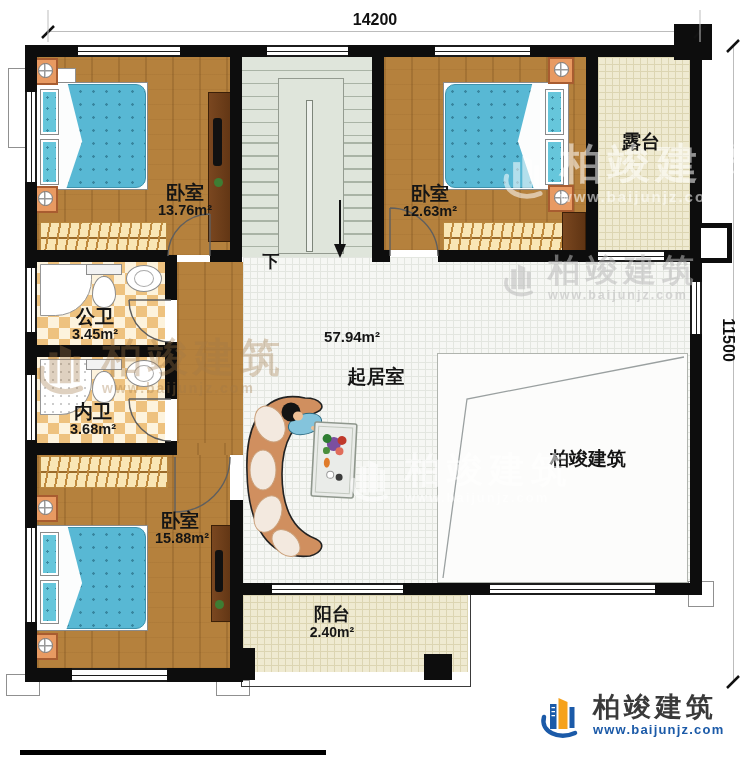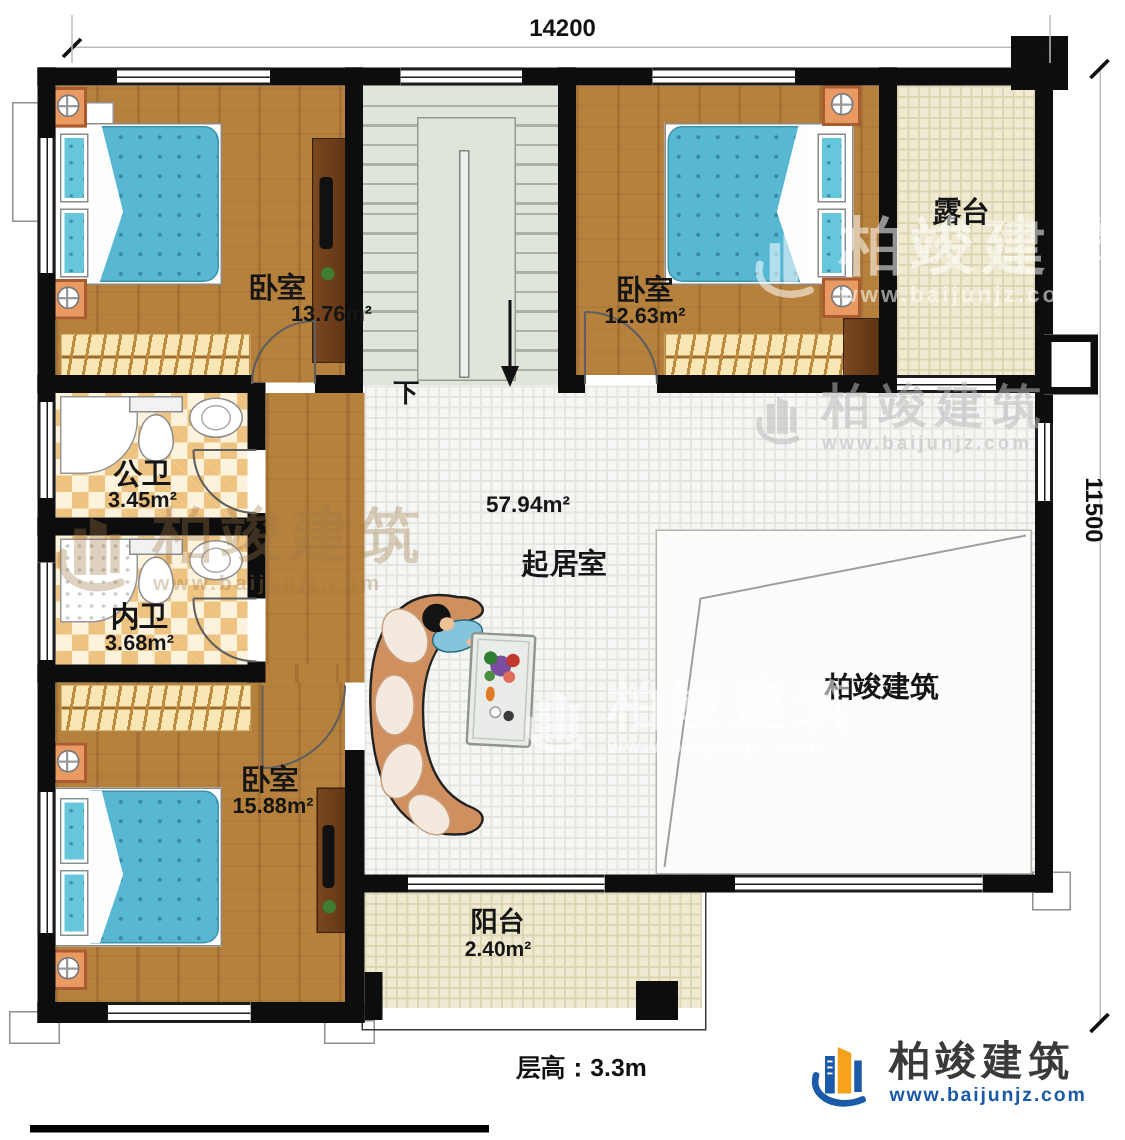--- a/index.html
+++ b/index.html
@@ -262,21 +262,21 @@
       <line x1="700" y1="10" x2="700" y2="42"></line>
     </g>
   </svg>
 
   <div class="dimline" style="left:48px;top:31px;width:652px;height:1px;"></div>
   <div class="dimline" style="left:733px;top:46px;width:1px;height:636px;"></div>
   <div class="dimtext" style="left:340px;top:11px;width:70px;">14200</div>
   <div class="dimtext" style="left:692px;top:330px;width:70px;height:20px;transform:rotate(90deg);">11500</div>
 
   <div class="rlabel rname" style="left:150px;top:183px;width:70px;">卧室</div>
-  <div class="rlabel rarea" style="left:145px;top:203px;width:80px;padding-left:36px;">13.76m²</div>
+  <div class="rlabel rarea" style="left:145px;top:203px;width:80px;">13.76m²</div>
   <div class="rlabel rname" style="left:398px;top:184px;width:64px;">卧室</div>
   <div class="rlabel rarea" style="left:392px;top:204px;width:76px;">12.63m²</div>
   <div class="rlabel rname" style="left:613px;top:132px;width:56px;">露台</div>
   <div class="rlabel rname" style="left:60px;top:307px;width:70px;">公卫</div>
   <div class="rlabel rarea" style="left:57px;top:327px;width:76px;">3.45m²</div>
   <div class="rlabel rname" style="left:58px;top:402px;width:70px;">内卫</div>
   <div class="rlabel rarea" style="left:55px;top:422px;width:76px;">3.68m²</div>
   <div class="rlabel rarea" style="left:310px;top:329px;width:84px;font-size:15px;">57.94m²</div>
   <div class="rlabel rname" style="left:338px;top:367px;width:76px;">起居室</div>
   <div class="rlabel rname" style="left:258px;top:253px;width:26px;font-size:17px;">下</div>
@@ -318,21 +318,20 @@
         <use href="#bjmark"></use>
       </svg>
     <div class="wmtxt">
         <span class="wmname" style="font-size:36px;">柏竣建筑</span>
       <span class="wmsite" style="font-size:13px;margin-top:3px;">www.baijunjz.com</span>
       </div>
   </div>
 
   <div class="funderline"></div>
   <div class="fstats">
-    <div><span>层高：</span><span>3.3m</span></div>
   </div>
   <div class="fbrand">
     <svg width="50" height="56" viewBox="0 0 100 100">
       <path d="M16 54 C8 84 46 100 78 86" fill="none" stroke="#1b5aa8" stroke-width="9" stroke-linecap="round"></path>
       <rect x="28" y="28" width="13" height="50" fill="#1b5aa8"></rect>
       <polygon points="45,16 63,24 63,78 45,78" fill="#f6a21c"></polygon>
       <rect x="67" y="34" width="10" height="42" fill="#1b5aa8"></rect>
       <rect x="31" y="34" width="7" height="2.5" fill="#fff"></rect>
         <rect x="31" y="42" width="7" height="2.5" fill="#fff"></rect>
         <rect x="31" y="50" width="7" height="2.5" fill="#fff"></rect>

